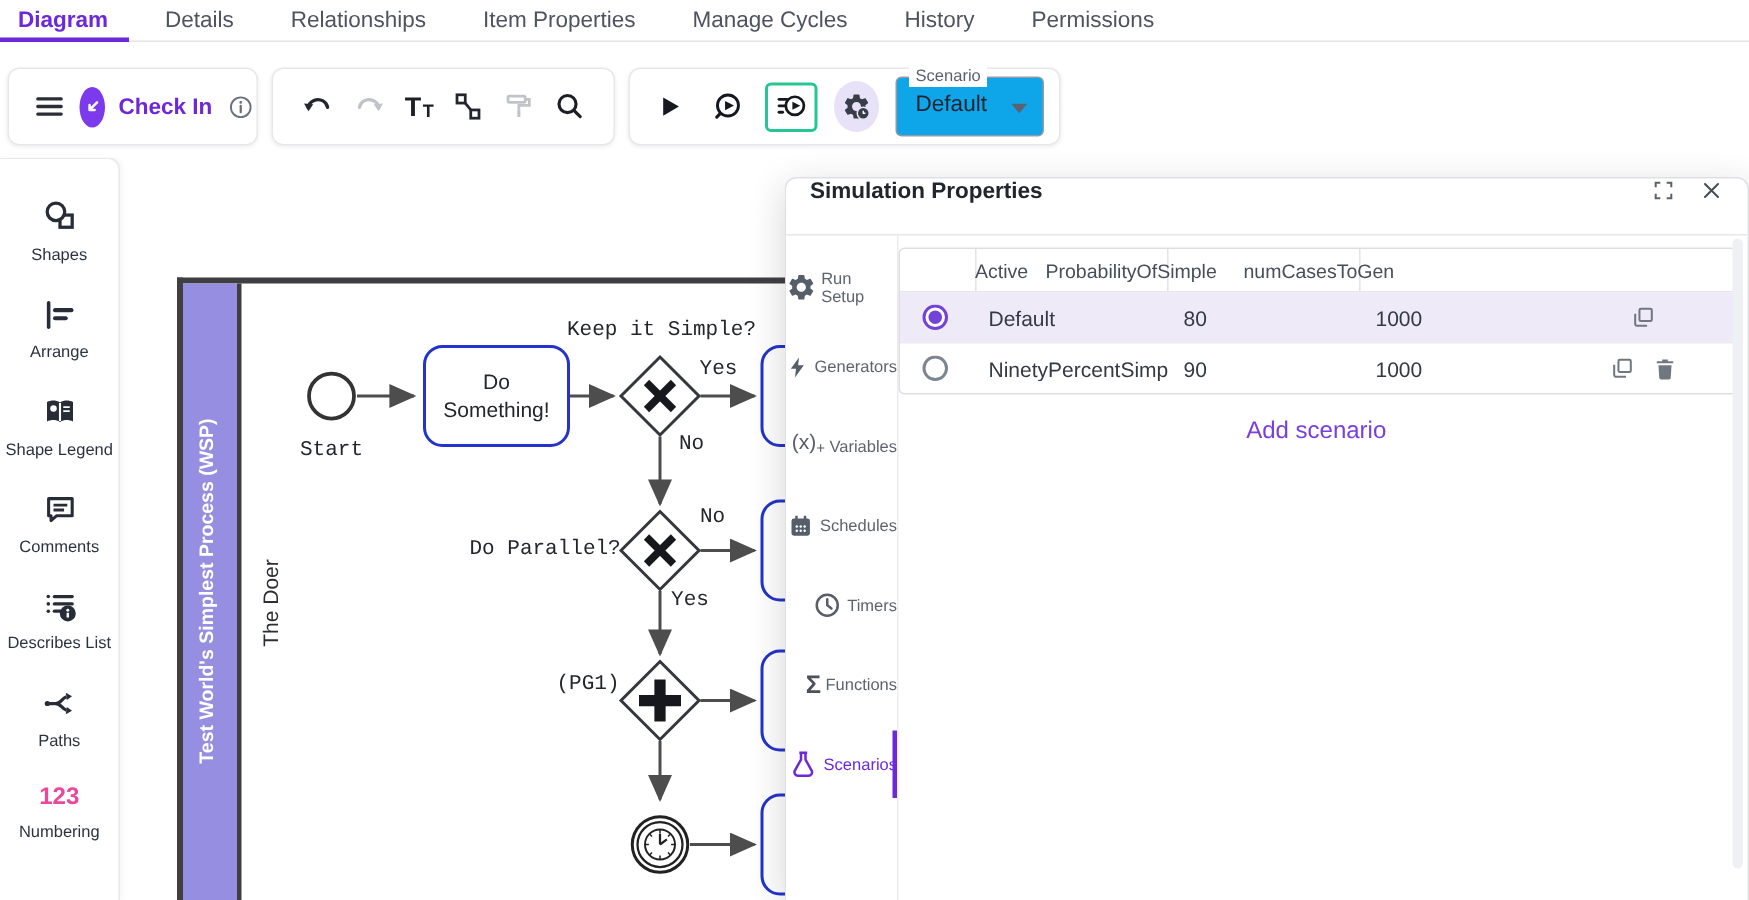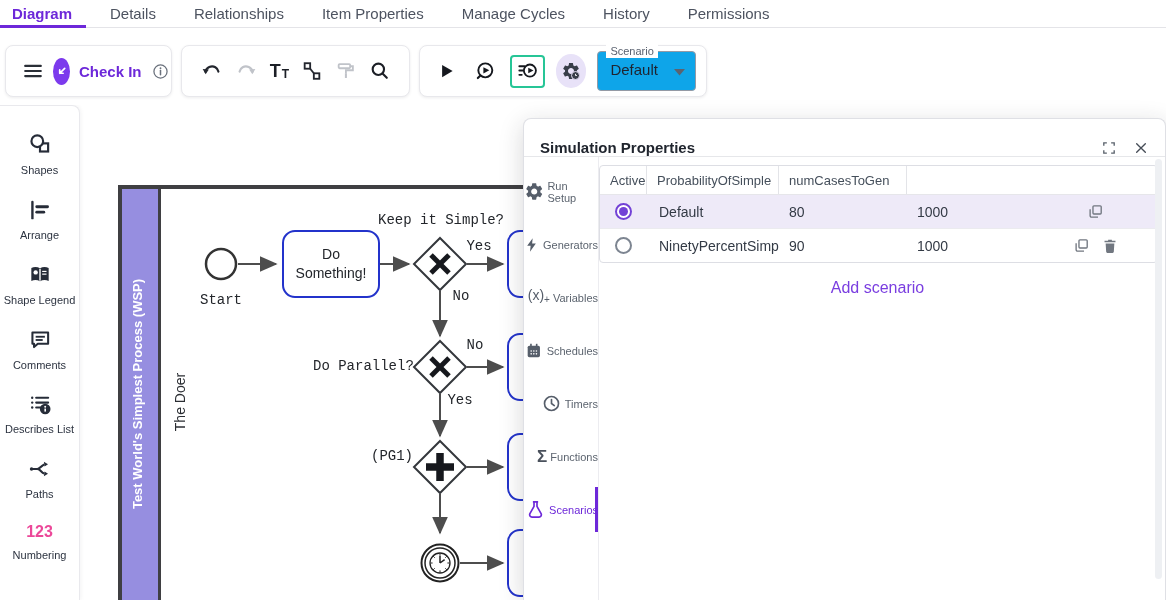--- a/index.html
+++ b/index.html
@@ -40,35 +40,35 @@
   
   .canvas{position:absolute;left:0;top:0;width:1166px;height:600px;z-index:1;}
   .dlabel{position:absolute;font-size:14px;color:#23262b;text-align:center;white-space:nowrap;font-family:Liberation Mono, monospace;}
   .task-label{position:absolute;display:flex;align-items:center;justify-content:center;text-align:center;font-size:14px;color:#23262b;line-height:1.35;padding:0 6px;box-sizing:border-box;}
   .rot{transform:rotate(-90deg);}
   .pool-label{position:absolute;text-align:center;font-size:13px;font-weight:600;color:#fff;white-space:nowrap;}
   .lane-label{position:absolute;text-align:center;font-size:14px;color:#2b2e33;white-space:nowrap;}
 
   
   .dialog{position:absolute;left:523px;top:118px;width:643px;height:482px;background:#fff;border:1px solid #dfe0e5;border-bottom:none;border-radius:8px 8px 0 0;box-shadow:0 6px 24px rgba(31,35,40,.18);z-index:5;box-sizing:border-box;overflow:hidden;}
-  .dlg-header{height:37px;border-bottom:1px solid #e6e7ea;display:flex;align-items:flex-end;justify-content:space-between;padding:0 16px;}
+  .dlg-header{height:37px;border-bottom:1px solid #e6e7ea;display:flex;align-items:flex-start;justify-content:space-between;padding:0 16px;}
   .dlg-title{font-size:15px;font-weight:700;color:#20252e;}
   .dlg-actions{display:flex;align-items:center;gap:16px;}
   .dlg-body{display:flex;height:443px;}
   .dlg-menu{width:75px;border-right:1px solid #ececf0;box-sizing:border-box;display:flex;flex-direction:column;padding-top:8px;}
   .m-item{height:53px;display:flex;flex-direction:row;align-items:center;justify-content:flex-end;gap:3px;font-size:11px;color:#5c646f;cursor:pointer;position:relative;flex:none;}
   .m-item.active{color:#6d28d9;}
   .m-item.active::after{content:"";position:absolute;right:0;top:4px;bottom:4px;width:3px;background:#6d28d9;}
   .m-item .txt-ic{font-size:14px;color:#565e6a;line-height:18px;}
   .m-item .sigma{font-size:17px;font-weight:700;color:#4a515c;line-height:20px;}
   .dlg-content{flex:1;position:relative;padding:8px 0 0 0;}
   .s-table{position:absolute;left:0;top:8px;width:557px;border:1px solid #dddee4;border-radius:4px;overflow:hidden;background:#fff;}
   .t-row{display:grid;grid-template-columns:47px 132px 128px 127px 1fr;align-items:center;}
   .t-head{height:28px;font-size:13px;color:#454f5b;border-bottom:1px solid #e6e6ea;}
-  .t-head .hc{height:100%;display:flex;align-items:center;padding-left:10px;border-right:1px solid #e3e4e8;box-sizing:border-box;}
+  .t-head .hc{height:100%;display:flex;align-items:center;padding-left:10px;border-right:1px solid #e3e4e8;box-sizing:border-box;margin-left:40px;}
   .t-head .hc.name{padding-left:12px;}
   .t-head .hc:last-child{border-right:none;}
   .t-data{height:33px;font-size:14px;color:#333a45;}
   .t-data.selected{background:#eeeaf8;}
   .t-data + .t-data{border-top:1px solid #ebebef;}
   .cell{padding-left:10px;white-space:nowrap;overflow:hidden;}
   .cell.name{padding-left:12px;}
   .cell.center{display:flex;justify-content:center;padding-left:0;}
   .cell.actions{display:flex;justify-content:center;gap:10px;padding-left:0;overflow:visible;}
   .radio{width:17px;height:17px;border-radius:50%;box-sizing:border-box;border:2px solid #7d8591;background:#fff;display:flex;align-items:center;justify-content:center;cursor:pointer;}

